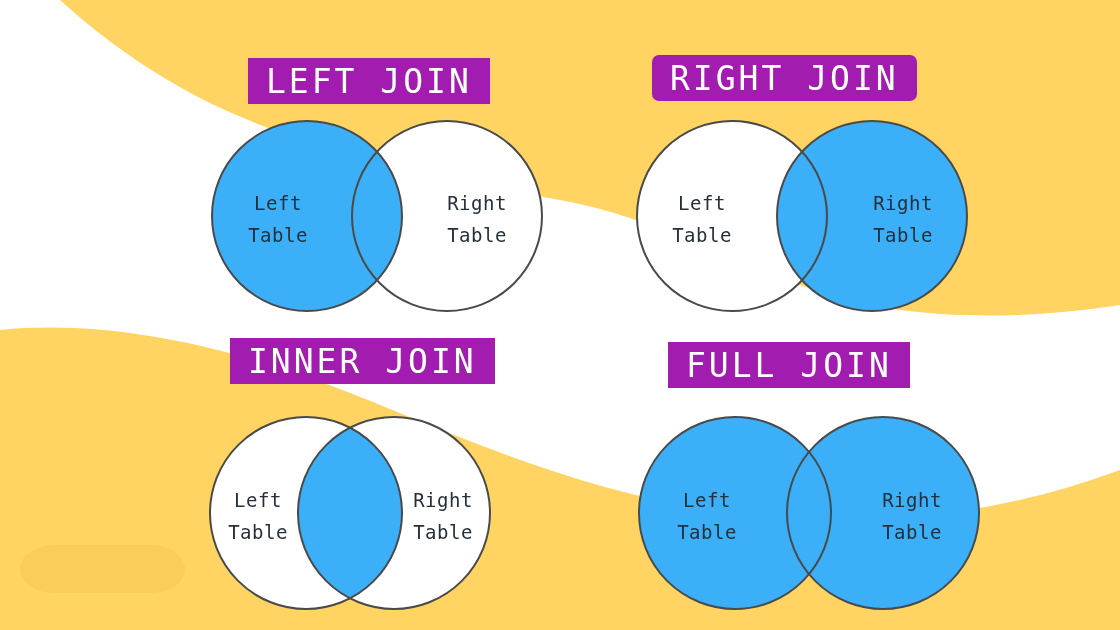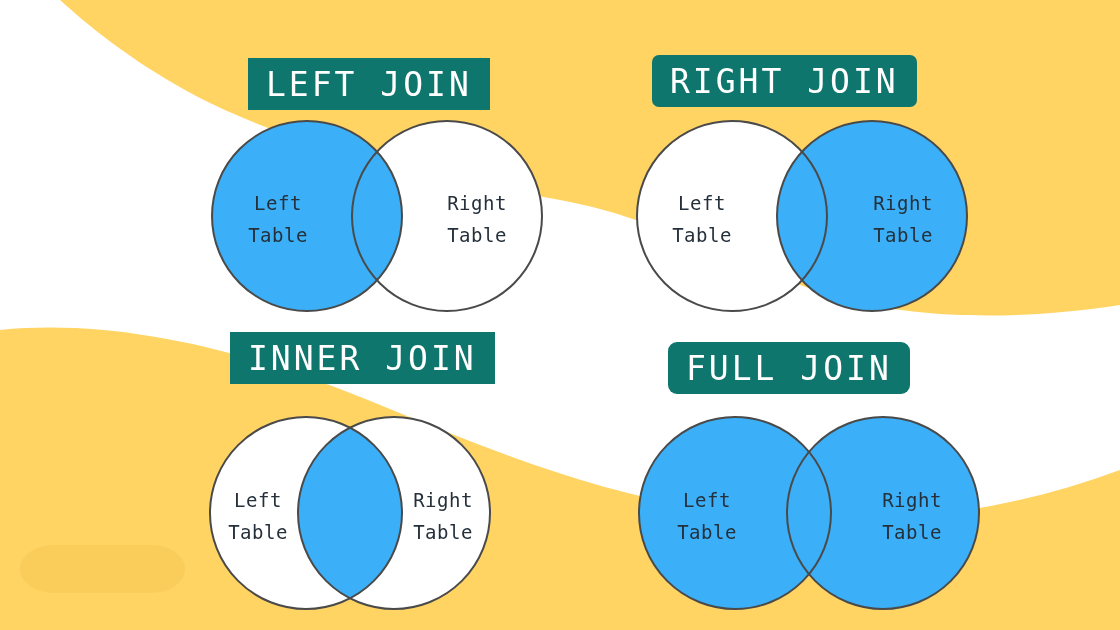--- a/index.html
+++ b/index.html
@@ -22,29 +22,29 @@
     height: 630px;
   }
   .panel {
     position: absolute;
   }
   .join-title {
     position: absolute;
     display: flex;
     align-items: center;
     justify-content: center;
-    background: #0f766e;
+    background: #a21caf;
     color: #ffffff;
     font-family: "DejaVu Sans Mono", "Liberation Mono", monospace;
     font-size: 33px;
     letter-spacing: 3px;
     white-space: nowrap;
     line-height: 1;
     padding: 0 18px;
-    height: 52px;
+    height: 46px;
     box-sizing: border-box;
   }
   .venn {
     position: absolute;
     display: block;
   }
   .venn-label {
     font-family: "DejaVu Sans Mono", "Liberation Mono", monospace;
     font-size: 19px;
     fill: #25303b;
@@ -118,21 +118,21 @@
       <circle class="circle-outline" cx="110" cy="104" r="95"></circle>
       <circle class="circle-outline" cx="250" cy="104" r="95"></circle>
       <text class="venn-label" x="80" y="98">Left</text>
       <text class="venn-label" x="80" y="130">Table</text>
       <text class="venn-label" x="281" y="98">Right</text>
       <text class="venn-label" x="281" y="130">Table</text>
     </svg>
   </div>
 
   <div class="panel" style="left:0px; top:320px; width:560px; height:310px;">
-    <div class="join-title" style="left:230px; top:12px;">INNER JOIN</div>
+    <div class="join-title" style="left:230px; top:18px;">INNER JOIN</div>
 
     <svg class="venn" style="left:205px; top:90px;" width="360" height="206" viewBox="0 0 360 206">
       <defs>
         <clipPath id="clipR-inner">
             <circle cx="189" cy="103" r="96"></circle>
           </clipPath>
       </defs>
       <circle cx="101" cy="103" r="96" fill="#ffffff"></circle>
       <circle cx="189" cy="103" r="96" fill="#ffffff"></circle>
       <g clip-path="url(#clipR-inner)">
@@ -141,21 +141,21 @@
       <circle class="circle-outline" cx="101" cy="103" r="96"></circle>
       <circle class="circle-outline" cx="189" cy="103" r="96"></circle>
       <text class="venn-label" x="53" y="97">Left</text>
       <text class="venn-label" x="53" y="129">Table</text>
       <text class="venn-label" x="238" y="97">Right</text>
       <text class="venn-label" x="238" y="129">Table</text>
     </svg>
   </div>
 
   <div class="panel" style="left:560px; top:320px; width:560px; height:310px;">
-    <div class="join-title" style="left:108px; top:22px;border-radius:9px;">FULL JOIN</div>
+    <div class="join-title" style="left:108px; top:22px;">FULL JOIN</div>
 
     <svg class="venn" style="left:72px; top:90px;" width="360" height="206" viewBox="0 0 360 206">
       <circle cx="103" cy="103" r="96" fill="#3bafF7"></circle>
       <circle cx="251" cy="103" r="96" fill="#3bafF7"></circle>
       <circle class="circle-outline" cx="103" cy="103" r="96"></circle>
       <circle class="circle-outline" cx="251" cy="103" r="96"></circle>
       <text class="venn-label" x="75" y="97">Left</text>
       <text class="venn-label" x="75" y="129">Table</text>
       <text class="venn-label" x="280" y="97">Right</text>
       <text class="venn-label" x="280" y="129">Table</text>

